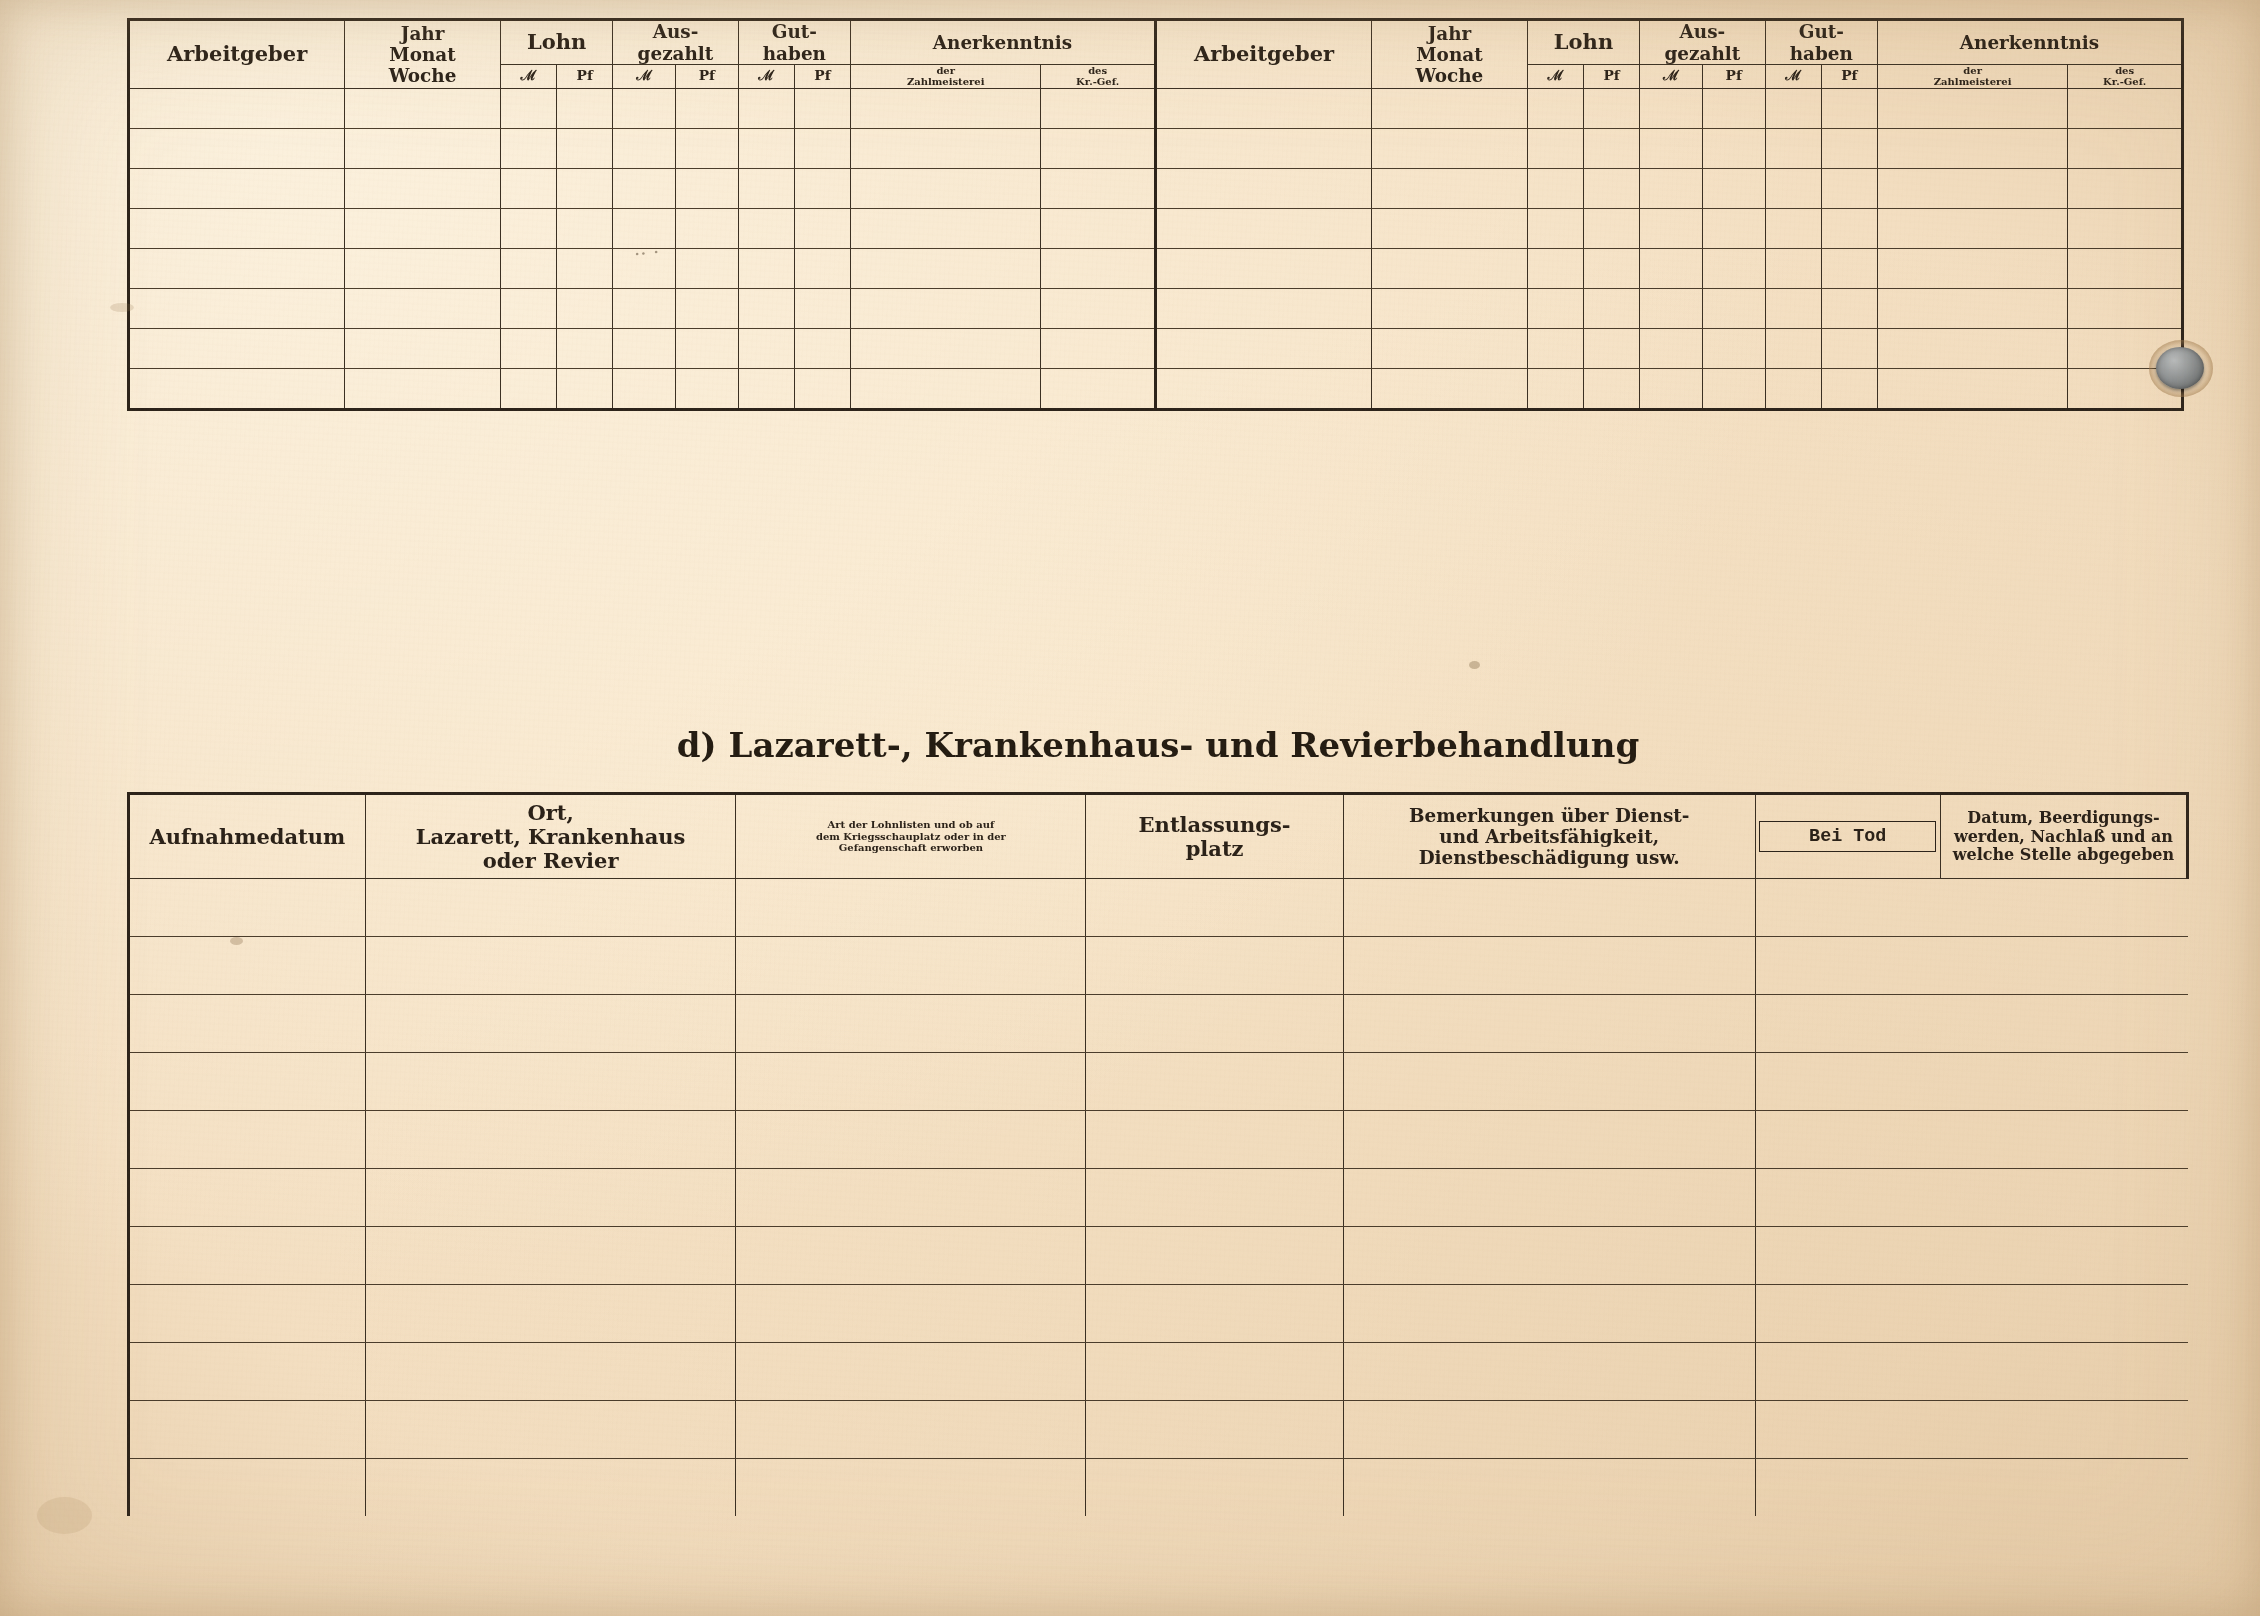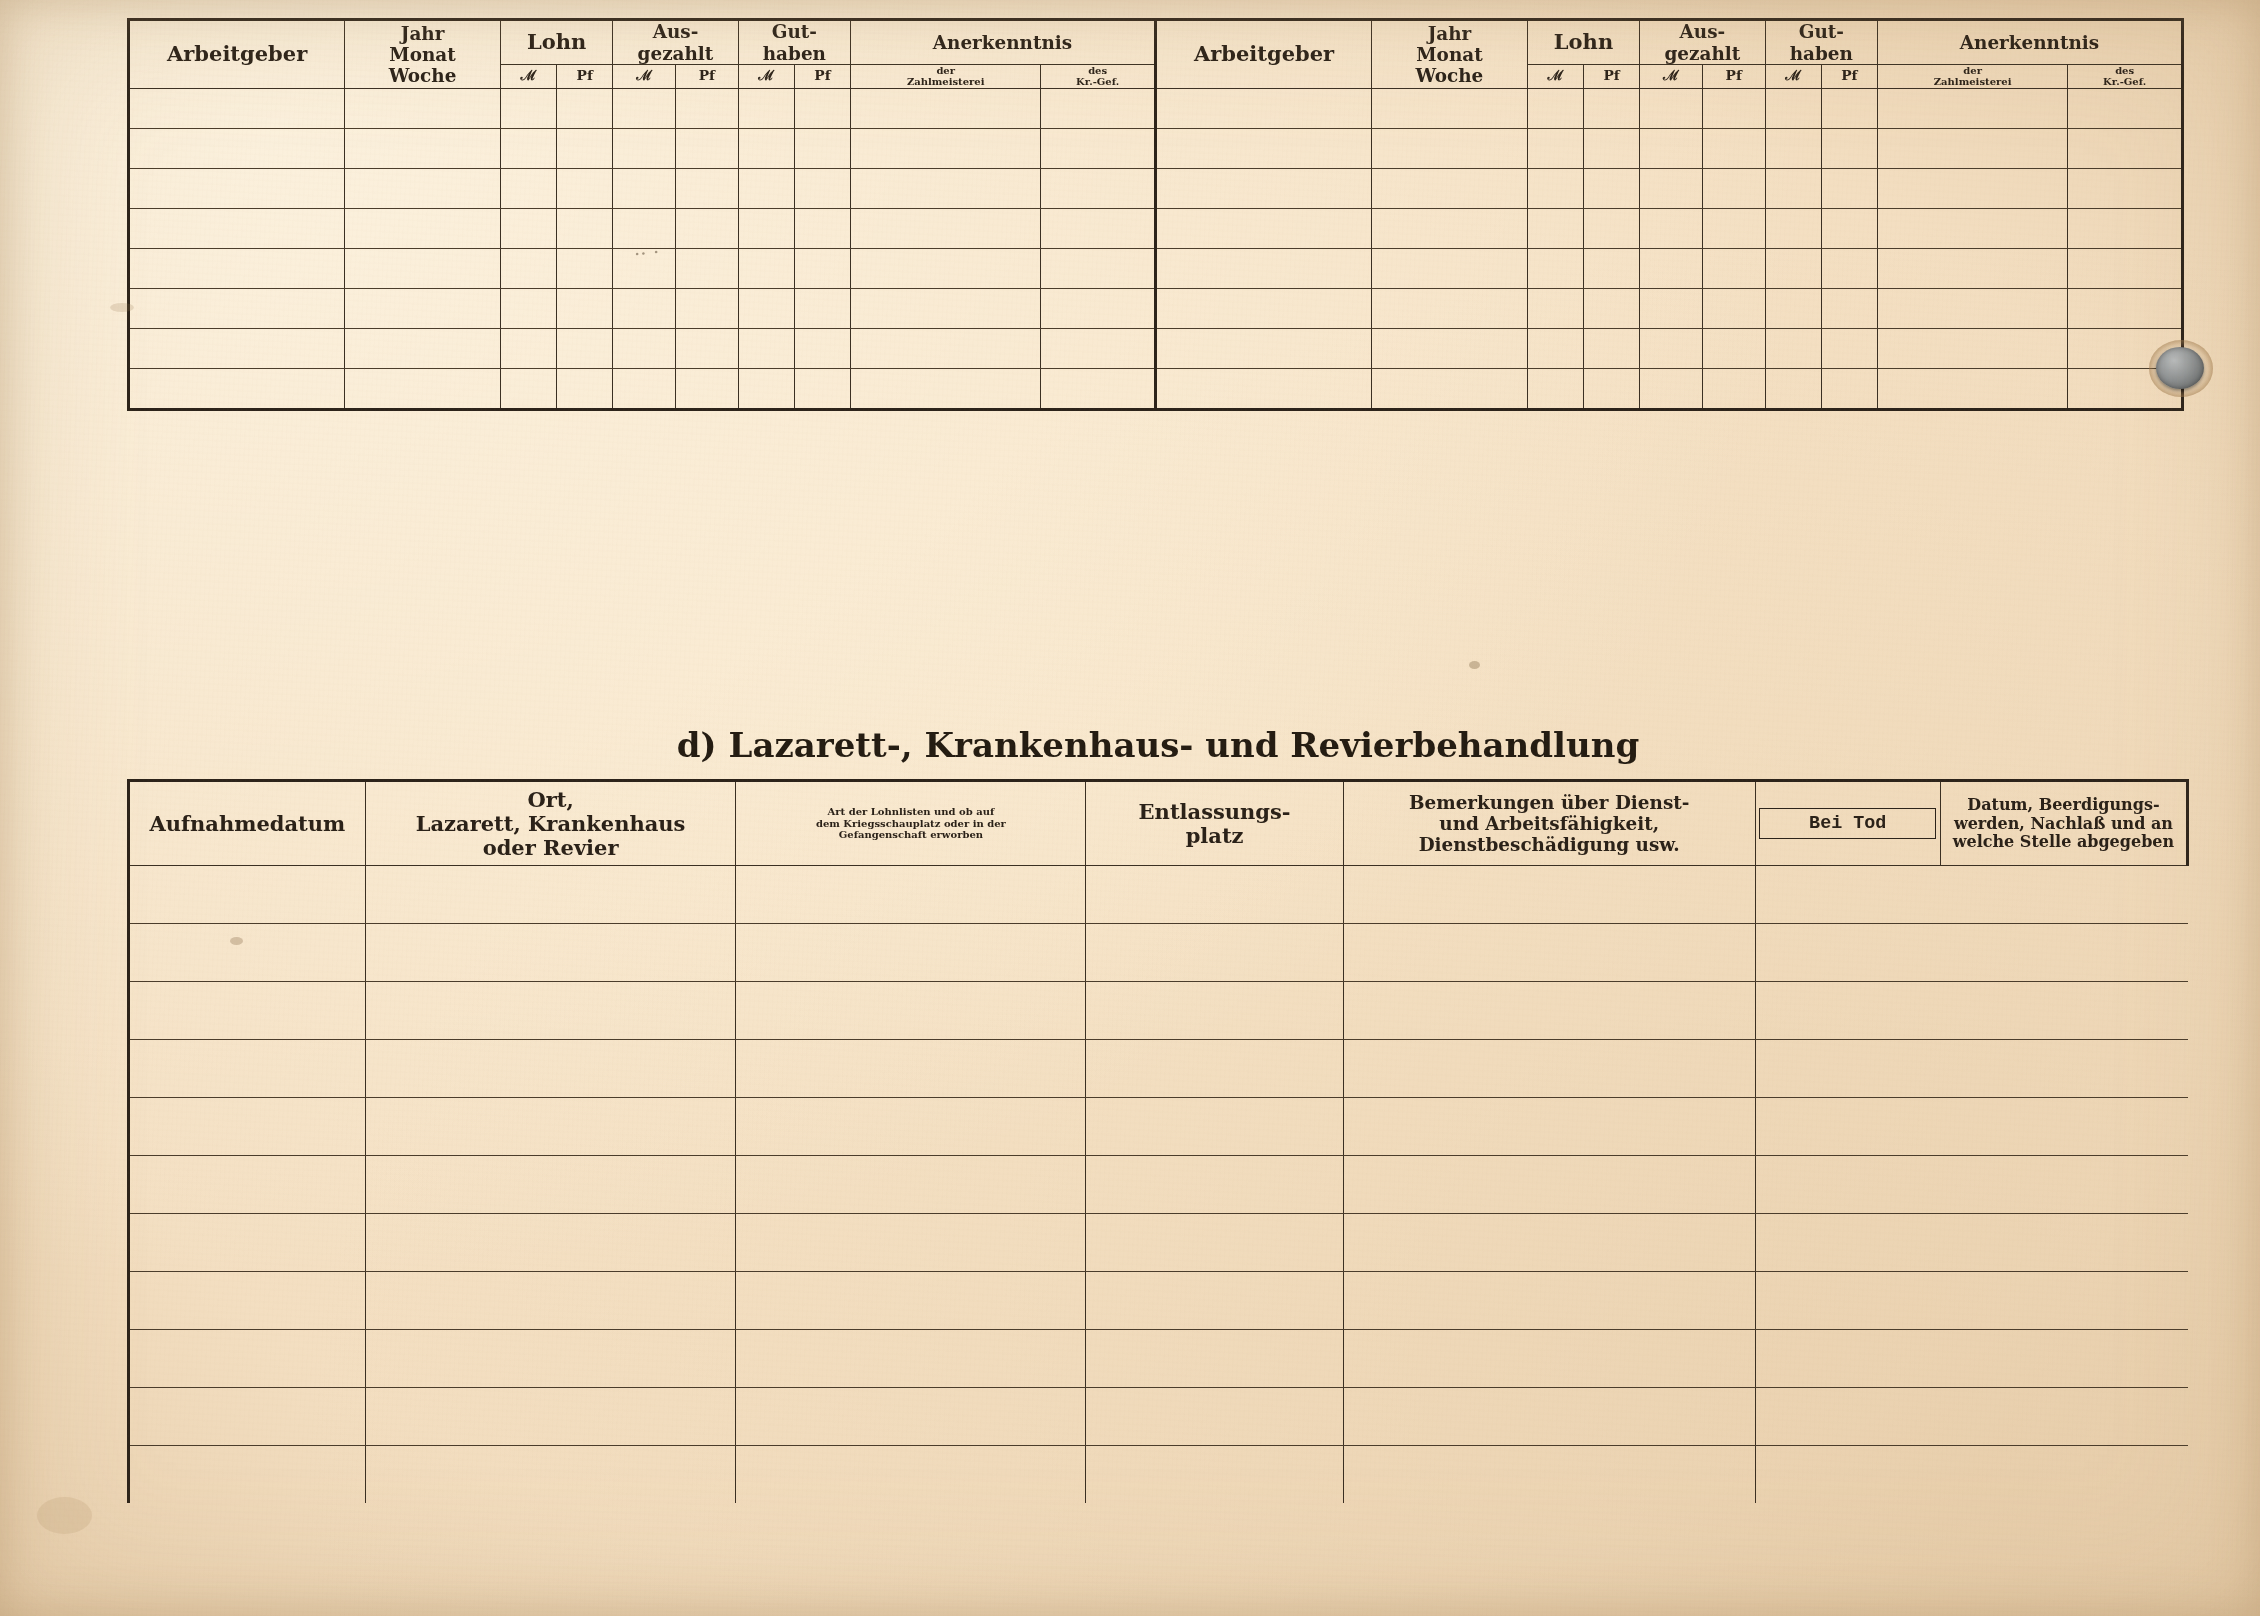--- a/index.html
+++ b/index.html
@@ -103,21 +103,21 @@
     position: absolute;
     left: 127px;
     top: 725px;
     width: 2062px;
   }
   #title-d-wrap {
     display: flex;
     align-items: center;
     justify-content: center;
     gap: 9.2px;
-    margin-bottom: 14px;
+    margin-bottom: 27px;
     white-space: nowrap;
   }
   #title-d-main {
     font-size: 34px;
     font-weight: bold;
     color: #241c12;
   }
   #title-d-sub {
     font-size: 25px;
     font-weight: bold;

